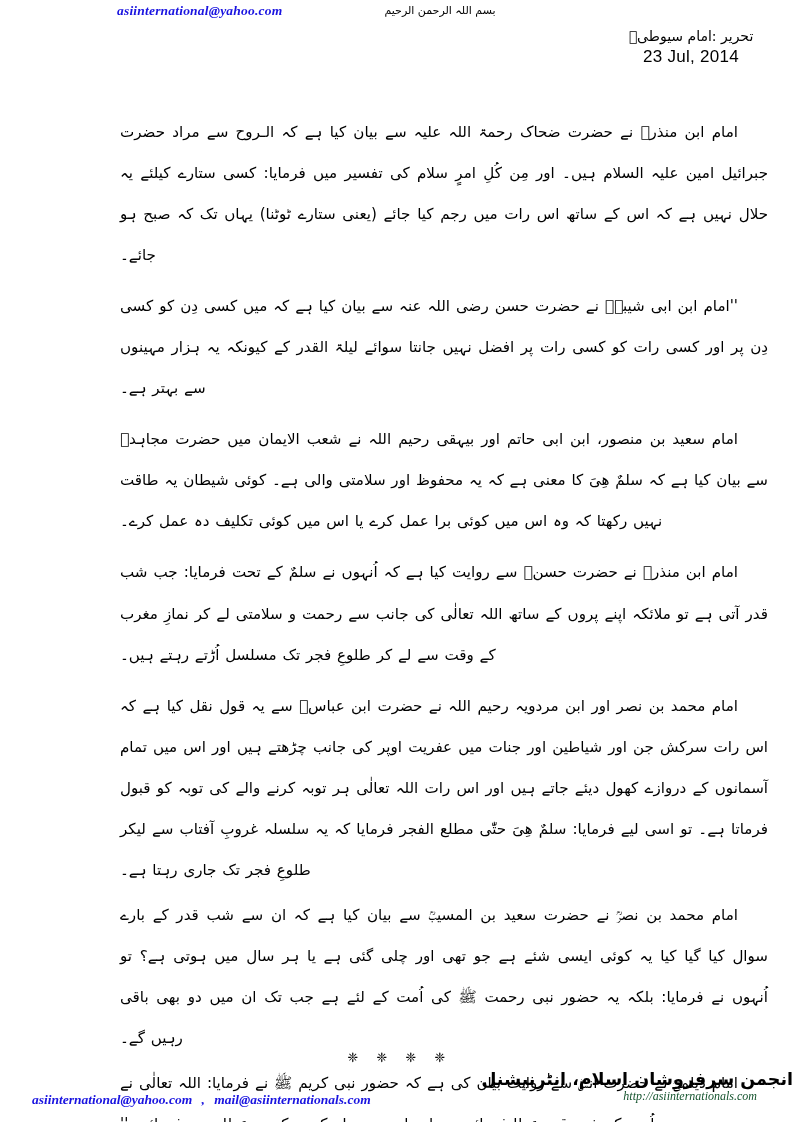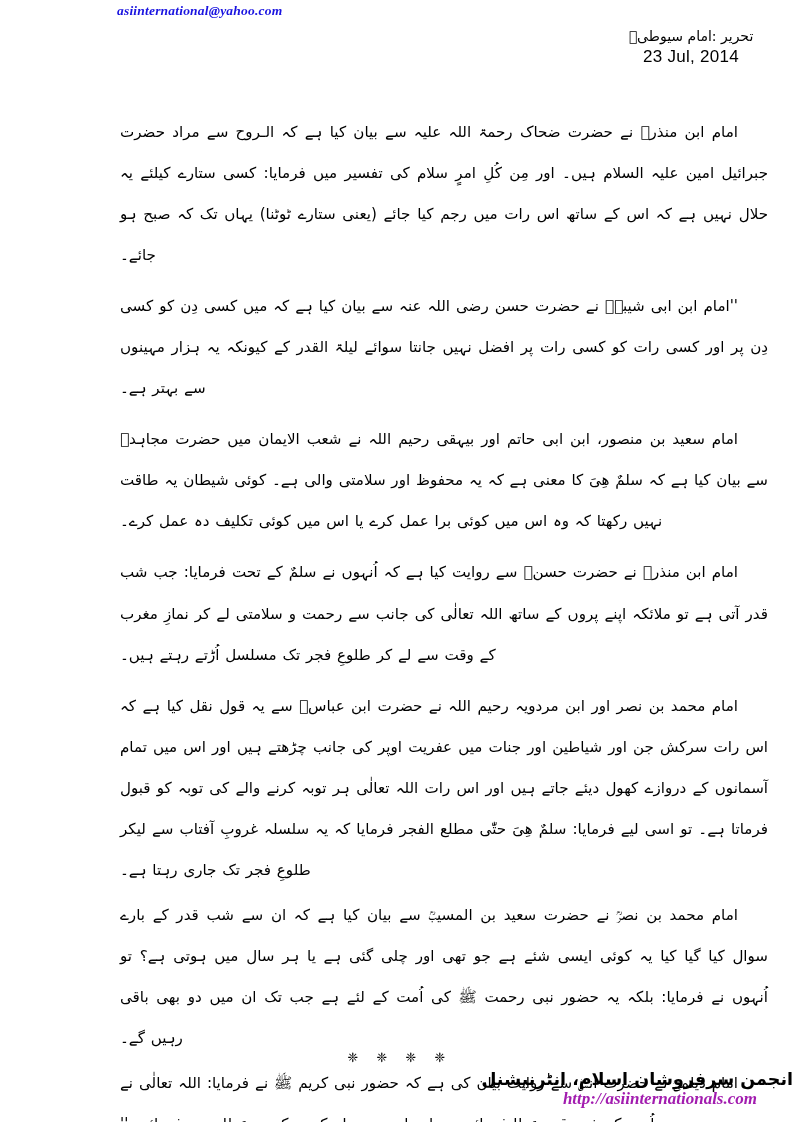--- a/index.html
+++ b/index.html
@@ -173,34 +173,35 @@
     display: inline-block;
     padding: 0 6px;
     color: #1a14e0;
   }
   .contact-url {
     position: absolute;
     right: 36px;
     top: -3px;
     font-family: "Liberation Serif", serif;
     font-style: italic;
-    font-weight: bold;
-    font-size: 17px;
-    color: #a21caf;
+    font-weight: normal;
+    font-size: 12px;
+    color: #14532d;
     white-space: nowrap;
   }
 </style>
 </head>
 <body>
 
 <div class="page">
 
   <div class="header-band">
     <div class="top-email">asiinternational@yahoo.com</div>
 
+    <div class="bismillah">بسم اللہ الرحمن الرحیم</div>
 
     <div class="byline-block">
       <div class="byline-author">تحریر :امام سیوطیؒ</div>
       <div class="byline-date">23 Jul, 2014</div>
     </div>
 
   </div>
 
   <div class="body-area">
     <p class="para">امام ابن منذرؒ نے حضرت ضحاک رحمۃ اللہ علیہ سے بیان کیا ہے کہ الـروح سے مراد حضرت جبرائیل امین علیہ السلام ہیں۔ اور مِن کُلِ امرٍ سلام کی تفسیر میں فرمایا: کسی ستارے کیلئے یہ حلال نہیں ہے کہ اس کے ساتھ اس رات میں رجم کیا جائے (یعنی ستارے ٹوٹنا) یہاں تک کہ صبح ہو جائے۔</p>
@@ -212,17 +213,22 @@
     <p class="para tight">امام دیلمیؒ نے حضرت انسؓ سے روایت بیان کی ہے کہ حضور نبی کریم ﷺ نے فرمایا: اللہ تعالٰی نے میری اُمت کو شب قدر عطا فرمائی ہے اور ان سے پہلے کسی کو یہ عطا نہیں فرمائی۔''</p>
 
   </div>
 
   <div class="footer">
     <div class="divider-stars">❈ ❈ ❈ ❈</div>
 
     <div class="org-name">انجمن سرفروشان اسلام، انٹرنیشنل</div>
 
     <div class="contact-row">
+      <div class="contact-left">
+        <span>asiinternational@yahoo.com</span>
+        <span class="contact-sep">,</span>
+        <span>mail@asiinternationals.com</span>
+      </div>
       <div class="contact-url">http://asiinternationals.com</div>
     </div>
   </div>
 
 </div>
 
 </body></html>

